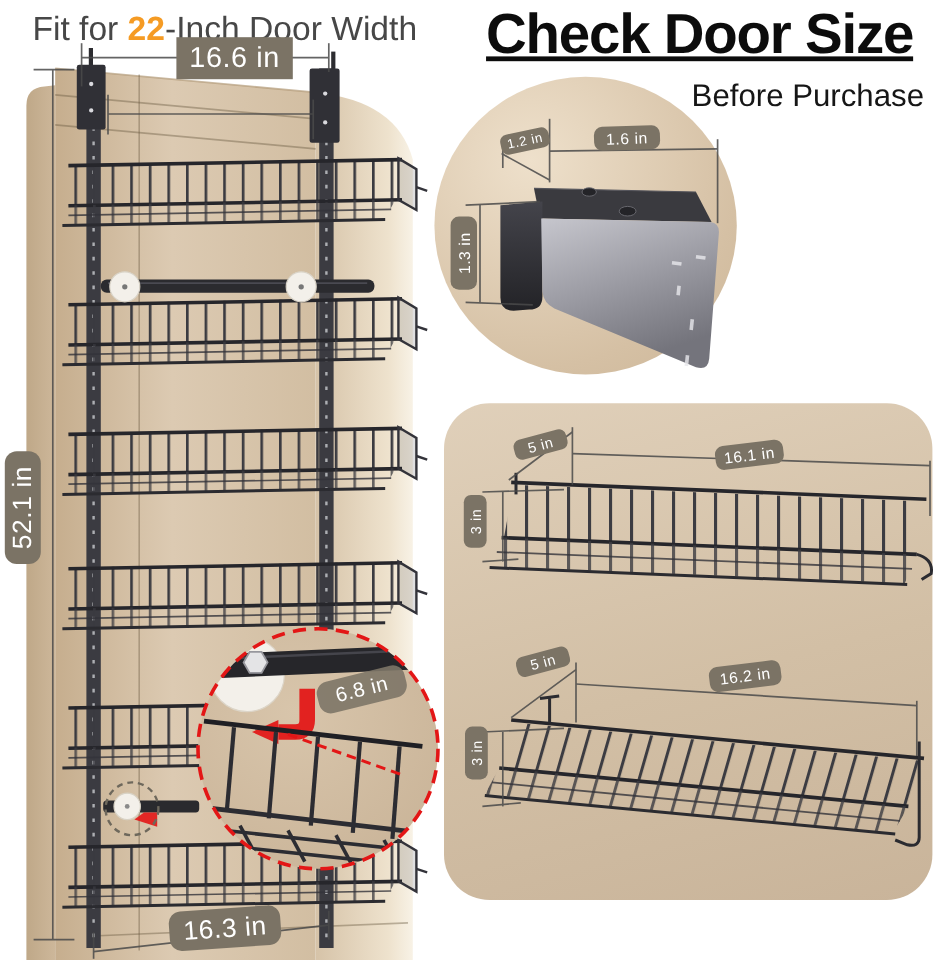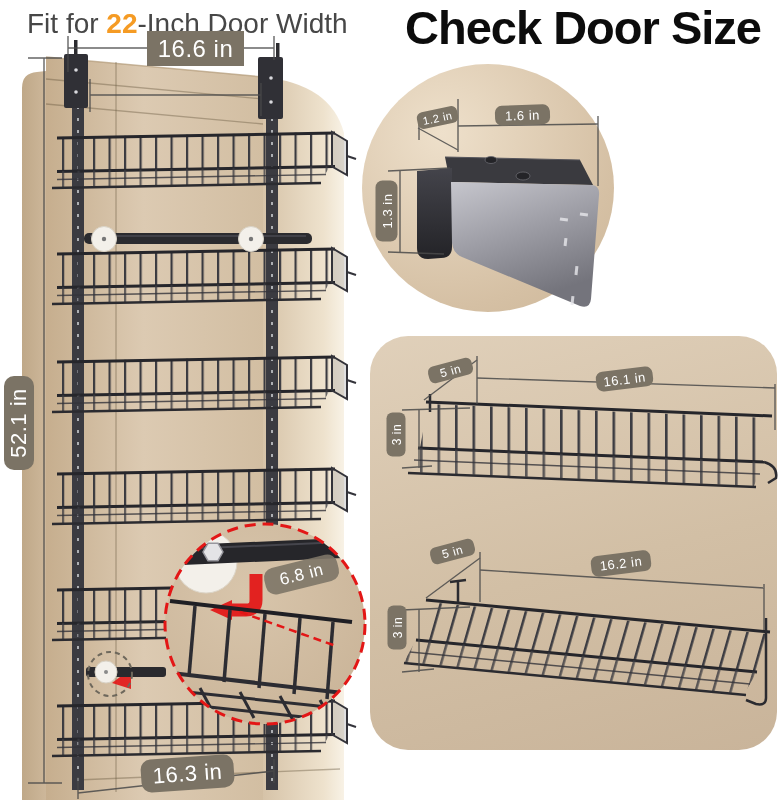--- a/index.html
+++ b/index.html
@@ -8,21 +8,21 @@
   .panel{position:absolute;z-index:0;}
   #circle-panel{left:362px;top:64px;width:252px;height:248px;border-radius:50%;
     background:radial-gradient(circle at 32% 28%, #eee0cb, #d5c0a4 70%, #ccb698);}
   #tall-panel{left:370px;top:336px;width:407px;height:414px;border-radius:38px;
     background:linear-gradient(165deg,#e0d0ba,#d2bfa5 55%,#c9b49a);}
   #art{position:absolute;left:0;top:0;z-index:1;pointer-events:none;}
   .txt{position:absolute;z-index:2;}
   #fit-line{left:27px;top:8px;font-size:28px;color:#474747;white-space:nowrap;}
   #fit-line .num{color:#f59b24;font-weight:700;}
   #main-title{left:387px;top:0px;width:392px;font-size:47px;font-weight:700;color:#0c0c0c;
-    letter-spacing:-1px;text-align:center;white-space:nowrap;}
+    letter-spacing:-1px;text-align:center;white-space:nowrap;text-decoration:underline;}
   #subtitle{left:500px;top:64px;width:270px;font-size:26px;color:#161616;text-align:right;}
   .pill{position:absolute;z-index:3;background:#7b7365;color:#fff;display:flex;align-items:center;
     justify-content:center;border-radius:10px;letter-spacing:.5px;white-space:nowrap;}
   #p-166{left:123px;top:31px;width:97px;height:35px;font-size:24px;border-radius:0;margin-left:24px;}
   #p-155{left:124px;top:79px;width:99px;height:33px;font-size:24px;border-radius:12px;}
   #p-521{left:-28px;top:408px;width:94px;height:30px;font-size:22px;transform:rotate(-90deg);}
   #p-163{left:141px;top:757px;width:93px;height:33px;font-size:22px;transform:rotate(-4deg);}
   #p-68{left:264px;top:561px;width:75px;height:27px;font-size:17px;transform:rotate(-14deg);
         background:rgba(125,117,103,.9);}
   #p-12{left:417px;top:109px;width:41px;height:17px;font-size:11px;transform:rotate(-12deg);border-radius:6px;}
@@ -272,20 +272,21 @@
         <line x1="402" y1="610" x2="470" y2="607"></line>
         <line x1="402" y1="672" x2="434" y2="669"></line>
       </g>
     </g>
   </svg>
 
   <div class="txt" id="fit-line">
     <span>Fit for </span><span class="num">22</span><span>-Inch Door Width</span>
   </div>
   <div class="txt" id="main-title">Check Door Size</div>
+  <div class="txt" id="subtitle">Before Purchase</div>
 
   <div class="pill" id="p-166">16.6 in</div>
   <div class="pill" id="p-521">52.1 in</div>
   <div class="pill" id="p-163">16.3 in</div>
   <div class="pill" id="p-68">6.8 in</div>
   <div class="pill" id="p-12">1.2 in</div>
   <div class="pill" id="p-16">1.6 in</div>
   <div class="pill" id="p-13">1.3 in</div>
   <div class="pill" id="p-5a">5 in</div>
   <div class="pill" id="p-161">16.1 in</div>

